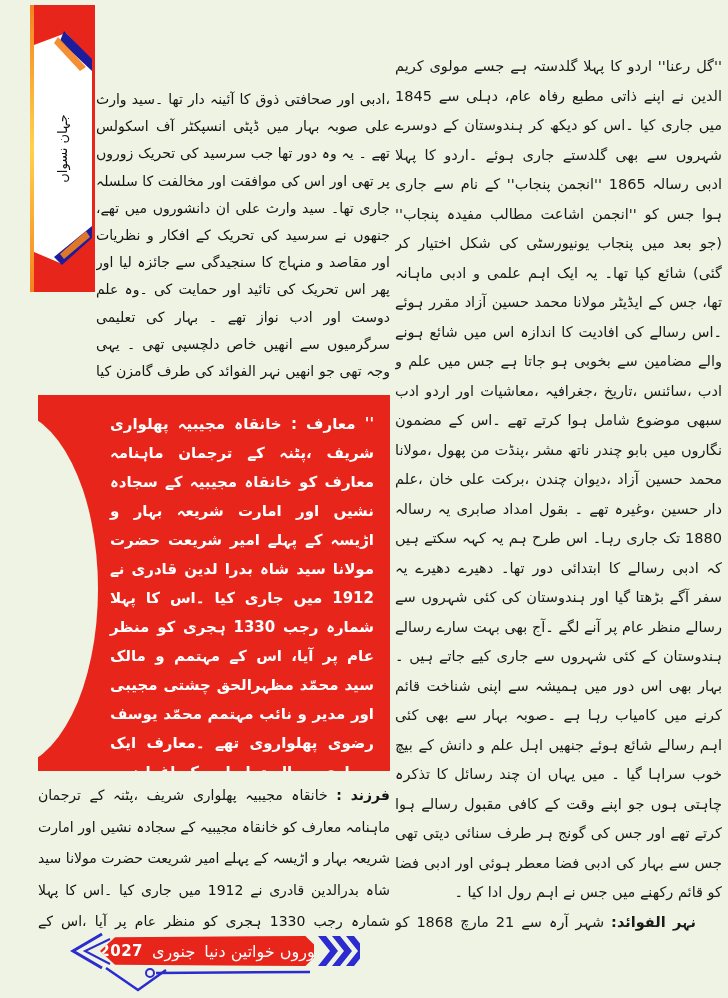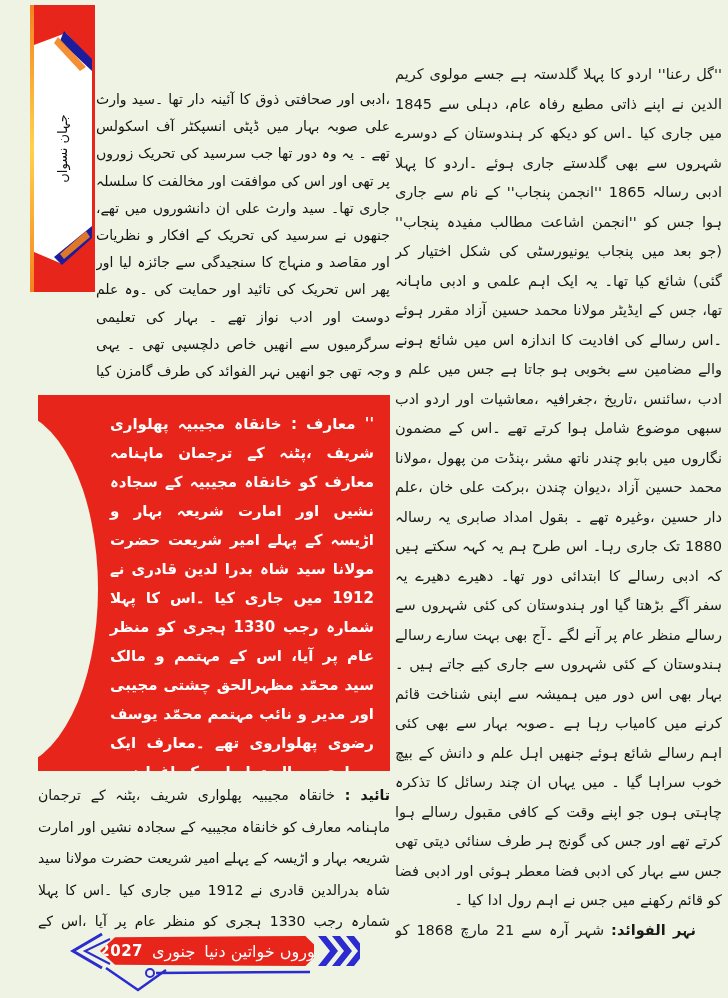--- a/index.html
+++ b/index.html
@@ -38,21 +38,21 @@
   }
   
   .col{
     position:absolute;
     direction:rtl;
     text-align:justify;
     color:var(--ink);
   }
   .col p{text-align:justify;}
   .col-right{
-    left:395px;top:60px;width:327px;height:880px;overflow:hidden;
+    left:395px;top:52px;width:327px;height:880px;overflow:hidden;
     font-size:14.5px;line-height:29.5px;
   }
   .col-right .para-2{text-indent:26px;}
   .col-left{
     left:38px;top:86px;width:352px;
   }
   .para-left-top{
     margin-left:58px;height:300px;overflow:hidden;
     font-size:14px;line-height:27.2px;
   }
@@ -129,21 +129,21 @@
   <p class="para-2"><b class="lead">نہر الفوائد:</b> <span>شہر آرہ سے 21 مارچ 1868 کو نہر الفوائد کے نام سے ایک رسالہ جاری ہوا ۔ یہ سہ ماہی رسالہ تھا جو 25 صفحات پر مشتمل ہوا کرتا تھا۔ اس کے جاری کرنے والے مولوی سید وارث علی خان بہادر میر مجلس انجمن علمیہ تھے ۔اس کے ایڈیٹر خواجہ سید فخر الدین دہلوی تھے ۔اس رسالے میں علمی ،ادبی ،تاریخی اور ثقافتی نوعیت کے مضامین شائع ہوتے تھے اور عورتوں کے تعلق سے بھی مضامین ہوتے تھے ۔انجمن علمیہ کی روداد اور خبریں بھی شائع ہوتی تھیں ۔ یہ رسالہ سید وارث علی اور سید فرزند احمد ،صغیر بلگرامی کی علمی</span></p>
 </div>
 
 <div class="col col-left">
   <p class="para-left-top">،ادبی اور صحافتی ذوق کا آئینہ دار تھا ۔سید وارث علی صوبہ بہار میں ڈپٹی انسپکٹر آف اسکولس تھے ۔ یہ وہ دور تھا جب سرسید کی تحریک زوروں پر تھی اور اس کی موافقت اور مخالفت کا سلسلہ جاری تھا۔ سید وارث علی ان دانشوروں میں تھے، جنھوں نے سرسید کی تحریک کے افکار و نظریات اور مقاصد و منہاج کا سنجیدگی سے جائزہ لیا اور پھر اس تحریک کی تائید اور حمایت کی ۔وہ علم دوست اور ادب نواز تھے ۔ بہار کی تعلیمی سرگرمیوں سے انھیں خاص دلچسپی تھی ۔ یہی وجہ تھی جو انھیں نہر الفوائد کی طرف گامزن کیا اور پھر علم و ادب کے فروغ کے لیے انھوں نے اس رسالے کی اشاعت کا سلسلہ شروع کیا۔ ادبی تذکروں میں یہ باتیں سامنے آئی ہیں کہ شائع ''نہر الفوائد'' بہار سے شائع ہونے والا پہلا رسالہ تھا۔ جس کا تذکرہ اختر شہنشاہی نے بھی کیا ہے ۔''</p>
 
   <div class="quote-box">
     <p>'' معارف : خانقاہ مجیبیہ پھلواری شریف ،پٹنہ کے ترجمان ماہنامہ معارف کو خانقاہ مجیبیہ کے سجادہ نشیں اور امارت شریعہ بہار و اڑیسہ کے پہلے امیر شریعت حضرت مولانا سید شاہ بدرا لدین قادری نے 1912 میں جاری کیا ۔اس کا پہلا شمارہ رجب 1330 ہجری کو منظر عام پر آیا، اس کے مہتمم و مالک سید محمّد مظہرالحق چشتی مجیبی اور مدیر و نائب مہتمم محمّد یوسف رضوی پھلواروی تھے ۔معارف ایک معیاری رسالہ تھا ۔اس کے اغراض و مقاصد بلند تھے اور ہر شمارہ کے پس ورق پر شائع ہوا کرتے تھے، جو مندرجہ ذیل تھے۔''</p>
   </div>
 
-  <p class="para-left-bottom"><b class="lead">تائید :</b> <span>خانقاہ مجیبیہ پھلواری شریف ،پٹنہ کے ترجمان ماہنامہ معارف کو خانقاہ مجیبیہ کے سجادہ نشیں اور امارت شریعہ بہار و اڑیسہ کے پہلے امیر شریعت حضرت مولانا سید شاہ بدرالدین قادری نے 1912 میں جاری کیا ۔اس کا پہلا شمارہ رجب 1330 ہجری کو منظر عام پر آیا ،اس کے مہتمم و مالک سید محمد مظہر الحق چشتی مجیبی اور</span></p>
+  <p class="para-left-bottom"><b class="lead">فرزند :</b> <span>خانقاہ مجیبیہ پھلواری شریف ،پٹنہ کے ترجمان ماہنامہ معارف کو خانقاہ مجیبیہ کے سجادہ نشیں اور امارت شریعہ بہار و اڑیسہ کے پہلے امیر شریعت حضرت مولانا سید شاہ بدرالدین قادری نے 1912 میں جاری کیا ۔اس کا پہلا شمارہ رجب 1330 ہجری کو منظر عام پر آیا ،اس کے مہتمم و مالک سید محمد مظہر الحق چشتی مجیبی اور</span></p>
 </div>
 
 <div class="footer">
   <svg class="footer-ornaments" viewBox="0 0 300 70" aria-hidden="true">
 
     <polyline points="42,6 13,23 42,40" fill="none" stroke="#2b2bd0" stroke-width="3"></polyline>
     <polyline points="50,11 25,23 50,36" fill="none" stroke="#2b2bd0" stroke-width="2"></polyline>
 
     <polyline points="46,40 78,62 106,42" fill="none" stroke="#2b2bd0" stroke-width="2.5"></polyline>
 

